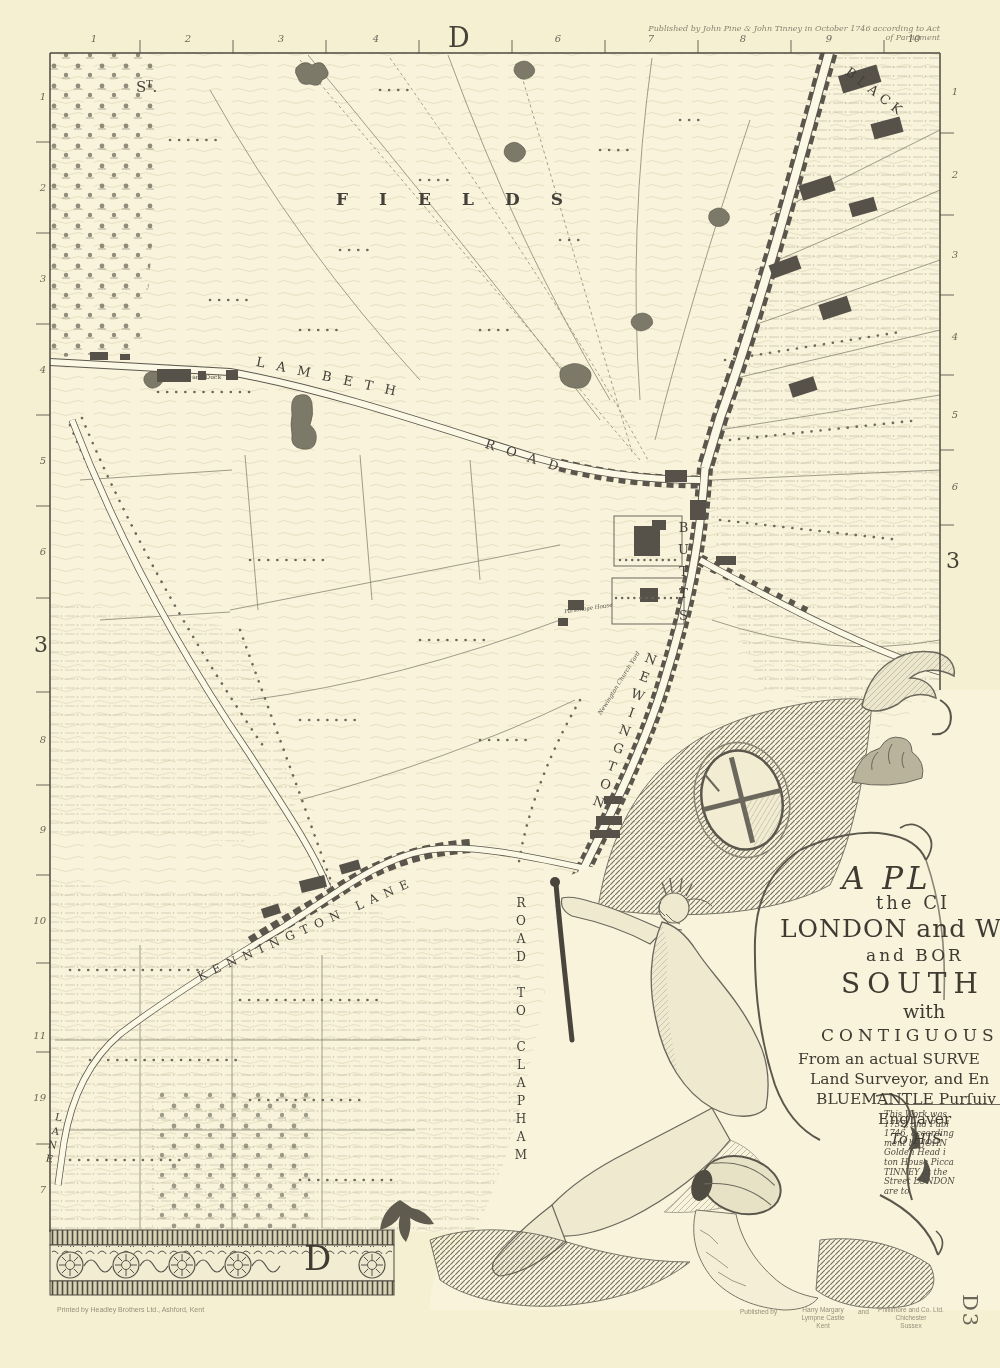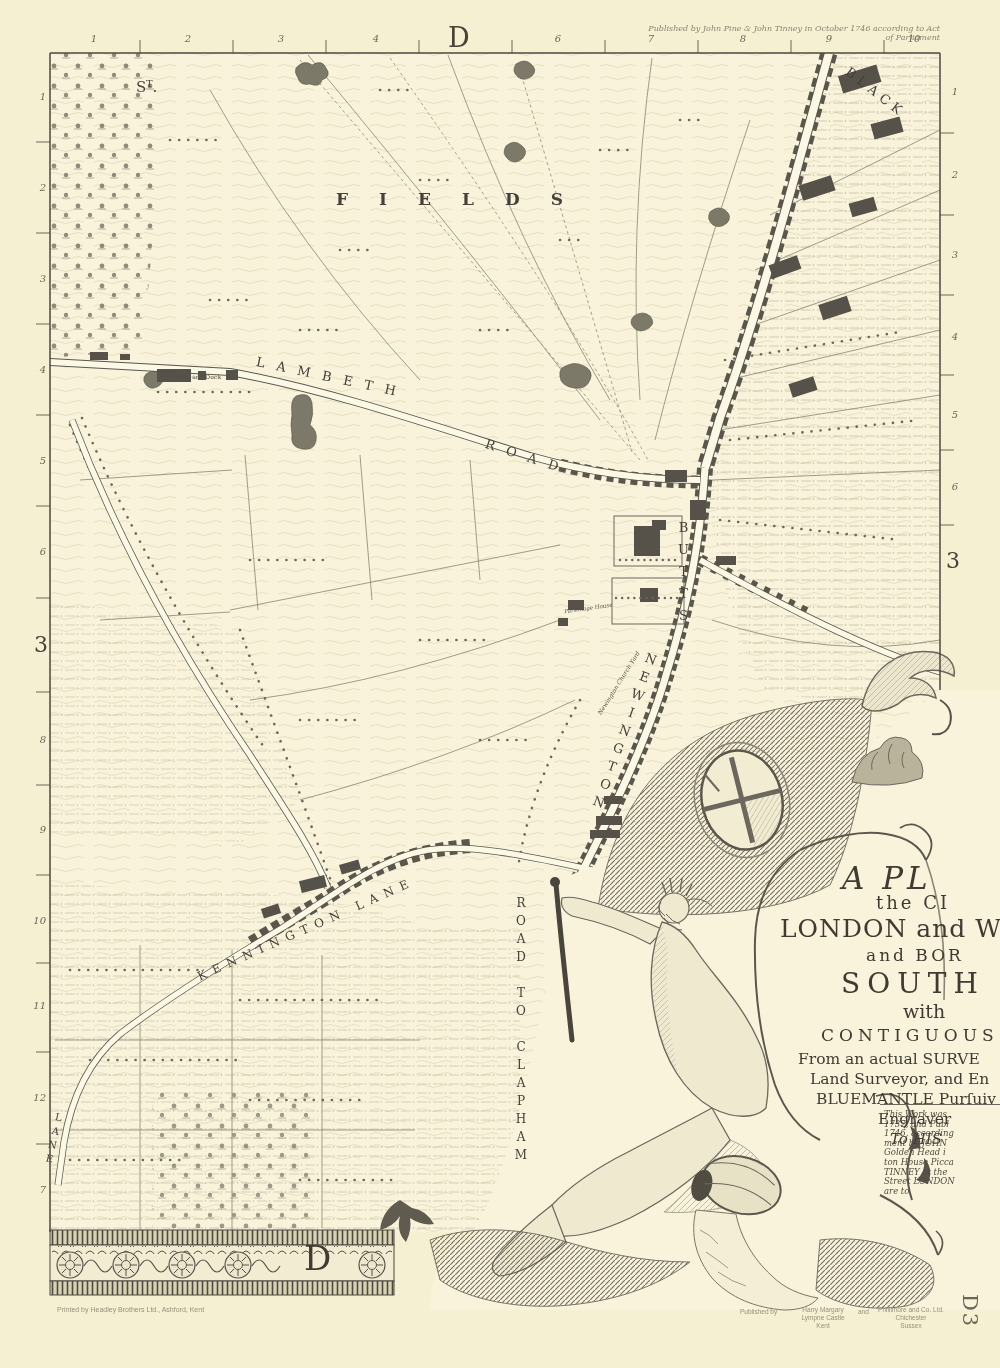--- a/index.html
+++ b/index.html
@@ -375,22 +375,22 @@
 <span class="num" style="left:28px;top:91px;text-align:right">1</span>
 <span class="num" style="left:28px;top:182px;text-align:right">2</span>
 <span class="num" style="left:28px;top:273px;text-align:right">3</span>
 <span class="num" style="left:28px;top:364px;text-align:right">4</span>
 <span class="num" style="left:28px;top:455px;text-align:right">5</span>
 <span class="num" style="left:28px;top:546px;text-align:right">6</span>
 <span class="bignum" style="left:34px;top:632px">3</span>
 <span class="num" style="left:28px;top:734px;text-align:right">8</span>
 <span class="num" style="left:28px;top:824px;text-align:right">9</span>
 <span class="num" style="left:28px;top:915px;text-align:right">10</span>
-<span class="num" style="left:28px;top:1000px;text-align:right">11</span>
-<span class="num" style="left:28px;top:1092px;text-align:right">12</span>
+<span class="num" style="left:28px;top:1030px;text-align:right">11</span>
+<span class="num" style="left:28px;top:1092px;text-align:right">19</span>
 <span class="num" style="left:28px;top:1184px;text-align:right">7</span>
 
 <span class="num" style="left:946px;top:86px">1</span>
 <span class="num" style="left:946px;top:169px">2</span>
 <span class="num" style="left:946px;top:249px">3</span>
 <span class="num" style="left:946px;top:331px">4</span>
 <span class="num" style="left:946px;top:409px">5</span>
 <span class="num" style="left:946px;top:481px">6</span>
 <span class="bignum" style="left:946px;top:548px">3</span>
 

